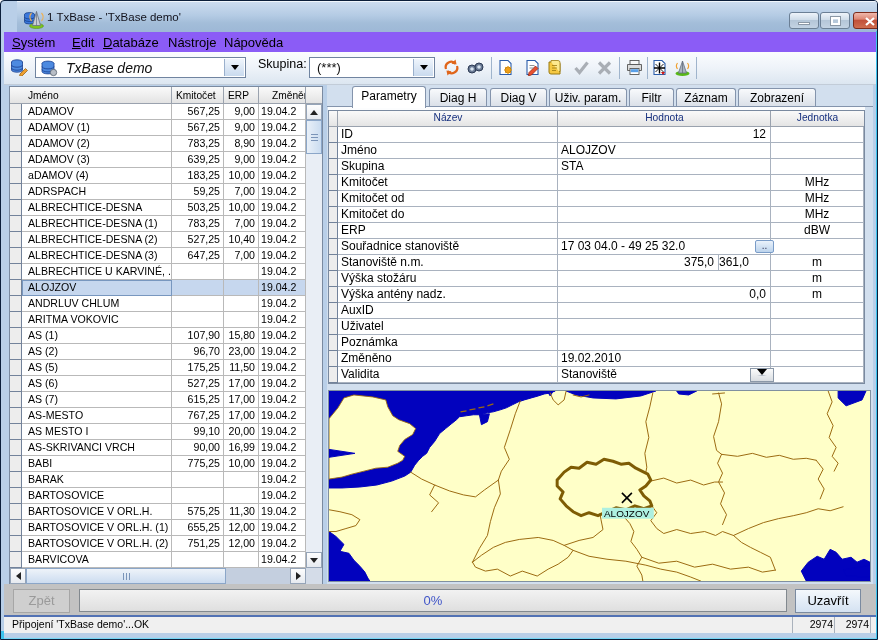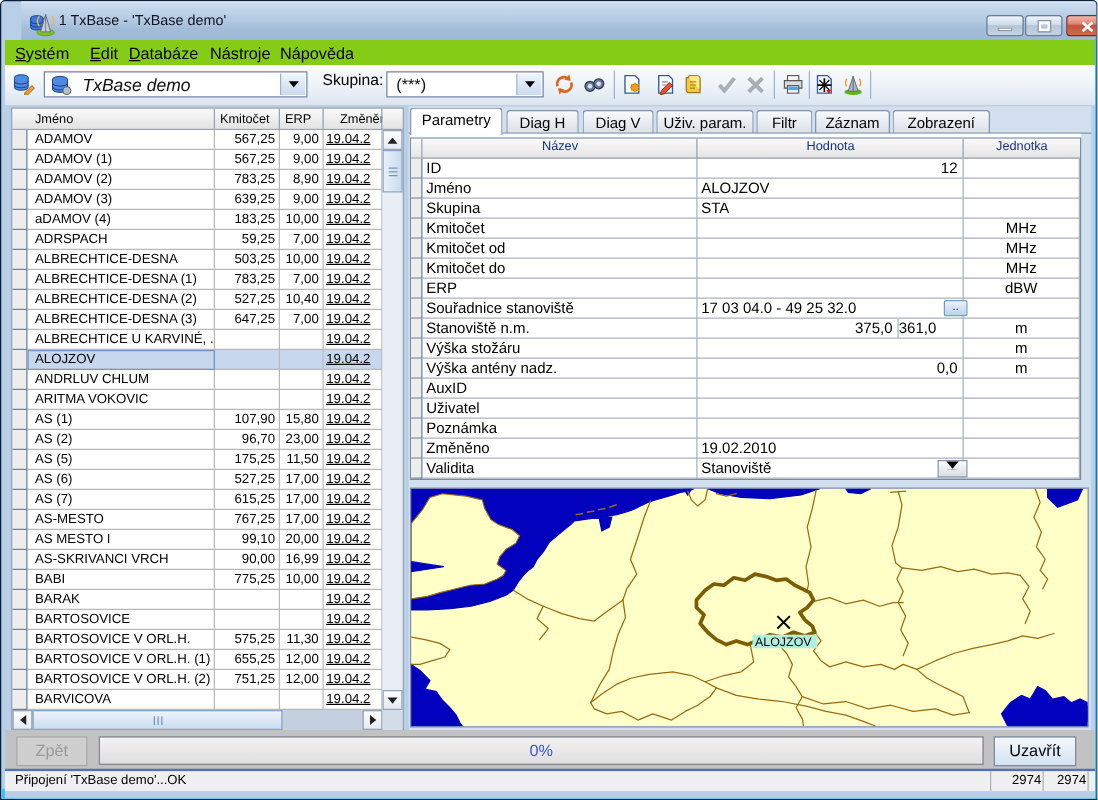--- a/index.html
+++ b/index.html
@@ -6,47 +6,47 @@
  border:1px solid #0b1e3a;border-radius:4px 4px 0 0;}
 .abs{position:absolute;}
 
 #title{left:16px;top:0;width:878px;height:31px;background:linear-gradient(180deg,#ccdcef 0%,#b4cbe4 45%,#a3bdd9 70%,#9db8d6 100%);border-top:1px solid #f0f6fc;}
 #title .txt{left:30px;top:9px;font-size:11.5px;color:#12121c;}
 .wbtn{top:10px;height:17px;border:1px solid #6b7f95;border-radius:3px;
  background:linear-gradient(180deg,#eef4fa 0%,#cfdce9 45%,#b4c6d8 50%,#c3d3e3 100%);}
 .wbtn .g{position:absolute;left:0;top:0;width:100%;height:100%;display:flex;align-items:center;justify-content:center;}
 #bclose{background:linear-gradient(180deg,#f0b8ab 0%,#dd8876 40%,#c1513a 50%,#cf6d4f 100%);border-color:#7c2c1c;}
 
-#menu{left:3px;top:31px;width:872px;height:20px;background:#84cc16;font-size:13px;color:#000;}
+#menu{left:3px;top:31px;width:872px;height:20px;background:#8b5cf6;font-size:13px;color:#000;}
 #menu span{position:absolute;top:3px;}
 
 #tbar{left:3px;top:51px;width:872px;height:33px;background:linear-gradient(180deg,#fbfcfe 0%,#eef3f9 50%,#dce6f1 100%);border-bottom:1px solid #c2ccd8;}
 .combo{position:absolute;top:5px;height:21px;background:#fff;border:1px solid #7084a0;}
 .cArr{position:absolute;right:1px;top:1px;bottom:1px;width:20px;background:linear-gradient(180deg,#eff5fc,#c9daee);border-left:1px solid #9ab0cc;display:flex;align-items:center;justify-content:center;}
 .tri{width:0;height:0;border-left:4px solid transparent;border-right:4px solid transparent;border-top:5px solid #000;}
 .tsep{position:absolute;top:5px;height:22px;width:1px;background:#9fb4cc;}
 .ticon{position:absolute;top:7px;width:17px;height:17px;}
 
 #ltab{left:8px;top:85px;width:314px;height:498px;background:#fff;border:1px solid #7a8aa0;}
 #lhead{position:absolute;left:0;top:0;width:312px;height:17px;background:linear-gradient(180deg,#fafafa,#e3e3e3);border-bottom:1px solid #9aa2ae;font-size:10.2px;color:#000;}
 #lhead div{position:absolute;top:1px;line-height:15px;}
 .lrow{position:relative;height:16px;font-size:10.6px;color:#000;white-space:nowrap;}
 .lrow div{position:absolute;top:0;height:16px;line-height:15px;border-right:1px solid #b9b9b9;border-bottom:1px solid #b9b9b9;overflow:hidden;}
 .rh{left:0;width:12px;background:#ededed;border-right:1px solid #72829a !important;border-bottom:1px solid #72829a !important;}
 .c1{left:12px;width:150px;padding-left:6px;}
 .c2{left:162px;width:52px;text-align:right;padding-right:3px;}
 .c3{left:214px;width:35px;text-align:right;padding-right:3px;}
-.c4{left:249px;width:47px;padding-left:2px;text-decoration:underline;}
+.c4{left:249px;width:47px;padding-left:2px;}
 .sel .c1,.sel .c2,.sel .c3,.sel .c4{background:#c6d7ee;}
 .sel .c1{outline:1px solid #7897bf;outline-offset:-1px;}
 
 .sbtn{position:absolute;background:linear-gradient(180deg,#fdfdfd,#e6eaf0);border:1px solid #95a4b8;display:flex;align-items:center;justify-content:center;}
 .thumbv{position:absolute;background:linear-gradient(90deg,#e9f0f8,#cadcf0);border:1px solid #8ba6c8;}
 
-.tab{position:absolute;top:87px;height:19px;background:linear-gradient(180deg,#f8fafc,#d9dfe7);border:1px solid #8494ac;border-bottom:none;border-radius:3px 3px 0 0;font-size:12px;color:#000;text-align:center;line-height:18px;}
+.tab{position:absolute;top:87px;height:19px;background:linear-gradient(180deg,#f8fafc,#d9dfe7);border:1px solid #8494ac;border-bottom:none;border-radius:3px 3px 0 0;font-size:12px;color:#000;text-align:center;line-height:18px;margin-left:24px;}
 #tabsel{top:85px;height:22px;background:#fff;z-index:5;}
 #tabline{left:326px;top:105px;width:546px;height:1px;background:#8494ac;}
 
 #ptab{left:327px;top:109px;width:537px;height:274px;background:#fff;border:1px solid #7a8aa0;font-size:12px;}
 #phead{position:absolute;left:0;top:0;width:535px;height:16px;background:linear-gradient(180deg,#fafafa,#e3e3e3);color:#17317f;font-size:10.2px;}
 #phead div{position:absolute;top:1px;text-align:center;}
 .prow{position:relative;height:16px;color:#000;white-space:nowrap;}
 .prow div{position:absolute;top:0;height:16px;line-height:15px;border-right:1px solid #a9b2bf;border-bottom:1px solid #a9b2bf;overflow:hidden;}
 .ph{left:0;width:9px;background:#ededed;border-right:1px solid #72829a !important;border-bottom:1px solid #72829a !important;}
 .pn{left:9px;width:220px;padding-left:3px;}

